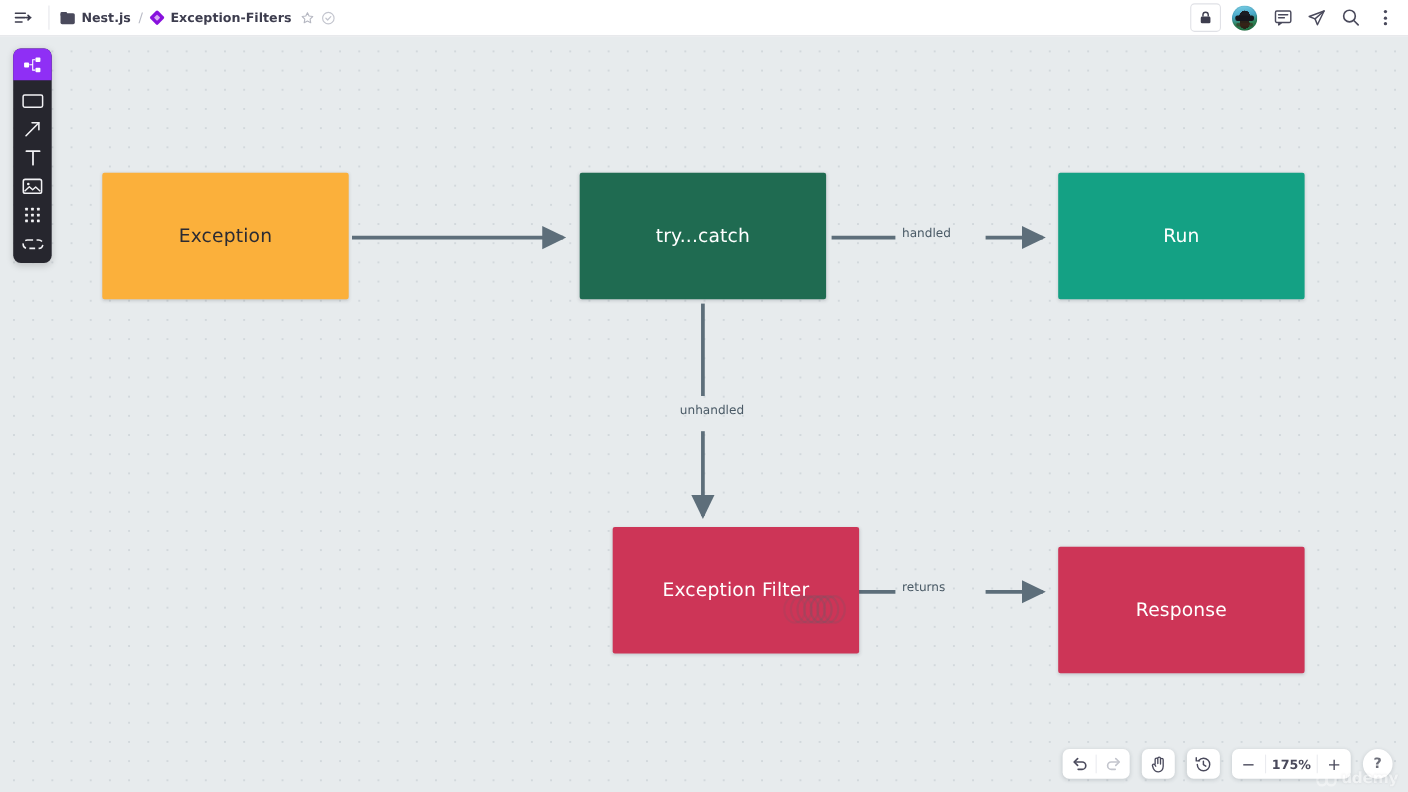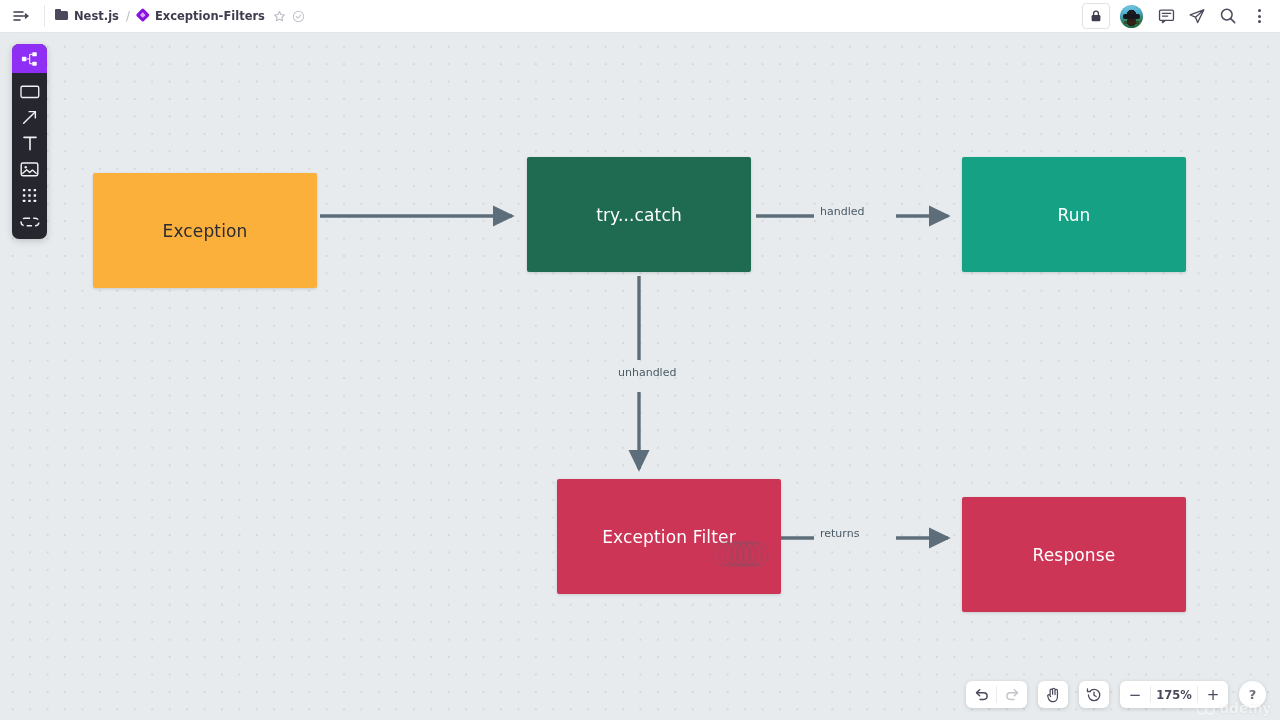--- a/index.html
+++ b/index.html
@@ -27,21 +27,21 @@
   }
   .tb-divider {
     width: 1px; height: 22px; background: #e6e7ec; margin: 0 2px;
   }
   #breadcrumb {
     display: flex; align-items: center; gap: 6px;
     font-size: 11.5px; font-weight: bold; color: #3d3d4e;
     padding-left: 8px;
   }
   .bc-sep { color: #b9bbc6; font-weight: normal; font-size: 12px; padding: 0 1px; }
-  .bc-item { display: flex; align-items: flex-start; gap: 6px; }
+  .bc-item { display: flex; align-items: center; gap: 6px; }
   .folder-icon {
     width: 13px; height: 11px; position: relative; display: inline-block;
   }
   .folder-icon::before {
     content: ""; position: absolute; left: 0; top: 1.5px;
     width: 13px; height: 9.5px; background: #4a4a5c; border-radius: 1.5px;
   }
   .folder-icon::after {
     content: ""; position: absolute; left: 0; top: 0;
     width: 6px; height: 3px; background: #4a4a5c; border-radius: 1px 1px 0 0;
@@ -130,21 +130,21 @@
     position: absolute;
     display: flex; align-items: center; justify-content: center;
     border-radius: 2px;
     font-size: 17px;
     letter-spacing: 0.15px;
     box-shadow: 0 1px 3px rgba(40,50,60,0.17);
     user-select: none;
   }
   #node-exception {
     left: 93px; top: 124px; width: 224px; height: 115px;
-    background: #fbb03b; color: #2b2b33; margin-top: 16px;
+    background: #fbb03b; color: #2b2b33;
   }
   #node-trycatch {
     left: 527px; top: 124px; width: 224px; height: 115px;
     background: #1f6b51; color: #ffffff;
   }
   #node-run {
     left: 962px; top: 124px; width: 224px; height: 115px;
     background: #14a184; color: #ffffff;
   }
   #node-filter {

